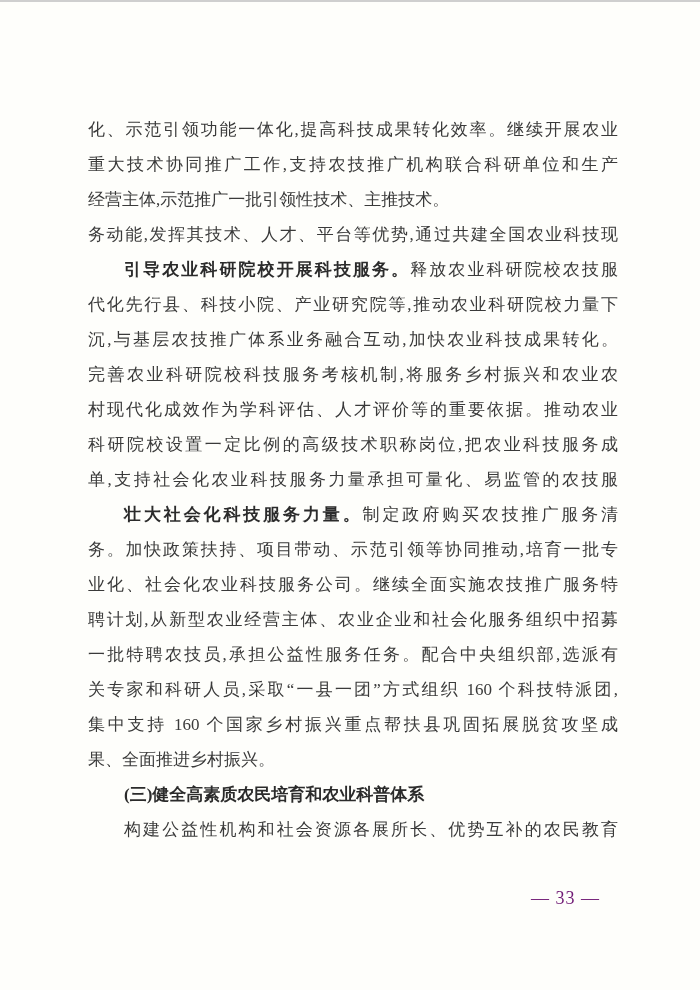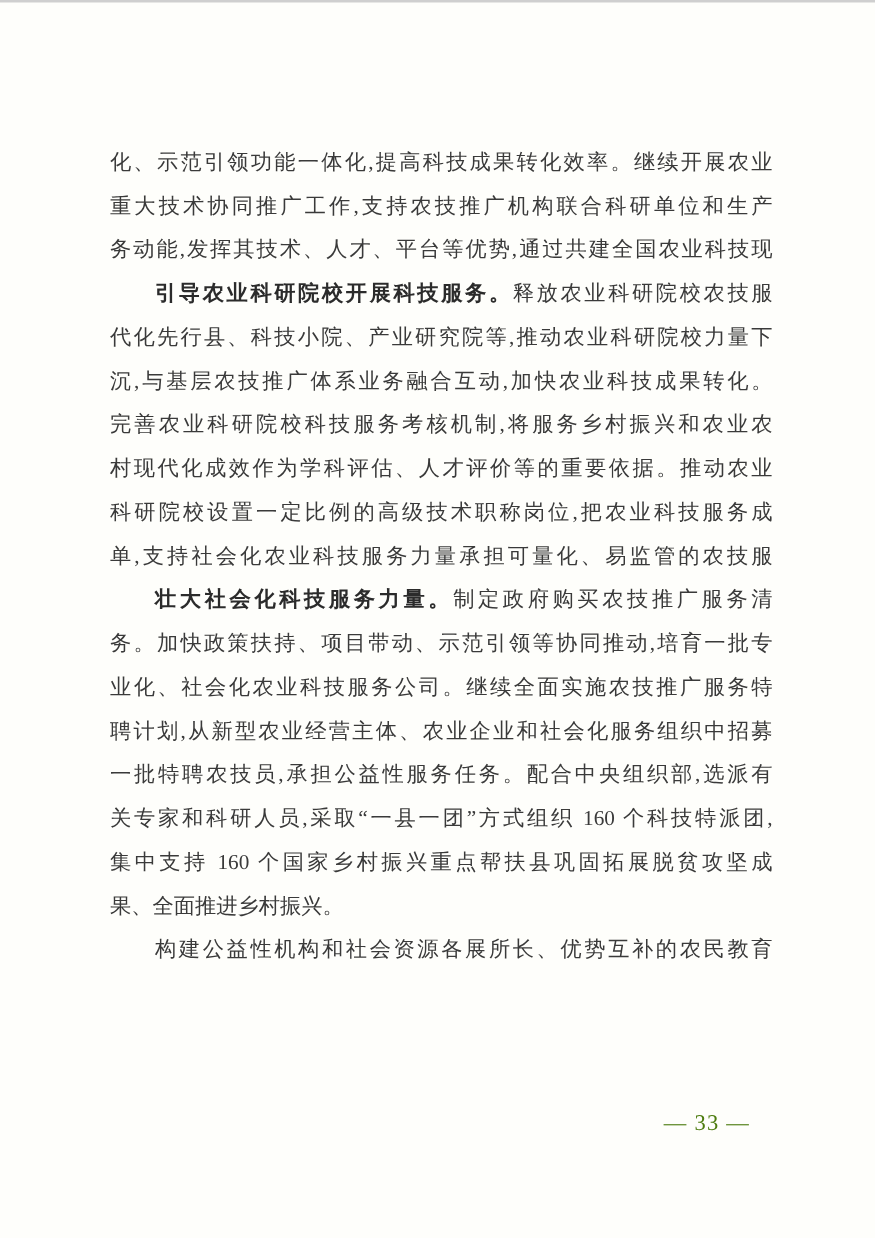--- a/index.html
+++ b/index.html
@@ -39,44 +39,46 @@
     white-space:normal;
   }
   .line.indent{ text-indent:36px; }
   .seg{ }
   .seg.bold{ font-weight:700; color:var(--ink-bold); }
   .page-number{
     position:absolute;
     top:888px;right:100px;
     font-size:18px;
     letter-spacing:1px;
-    color:#4d7c0f;
+    color:#701a75;
     white-space:nowrap;
   }
 </style>
 </head>
 <body>
 
 <div class="page">
   <div class="scan-line"></div>
   <div class="content">
       <div class="line justify"><span class="seg">化、示范引领功能一体化,提高科技成果转化效率。继续开展农业</span></div>
       <div class="line justify"><span class="seg">重大技术协同推广工作,支持农技推广机构联合科研单位和生产</span></div>
+      <div class="line"><span class="seg">经营主体,示范推广一批引领性技术、主推技术。</span></div>
       <div class="line justify"><span class="seg">务动能,发挥其技术、人才、平台等优势,通过共建全国农业科技现</span></div>
       <div class="line indent justify"><span class="seg bold">引导农业科研院校开展科技服务。</span><span class="seg">释放农业科研院校农技服</span></div>
       <div class="line justify"><span class="seg">代化先行县、科技小院、产业研究院等,推动农业科研院校力量下</span></div>
       <div class="line justify"><span class="seg">沉,与基层农技推广体系业务融合互动,加快农业科技成果转化。</span></div>
       <div class="line justify"><span class="seg">完善农业科研院校科技服务考核机制,将服务乡村振兴和农业农</span></div>
       <div class="line justify"><span class="seg">村现代化成效作为学科评估、人才评价等的重要依据。推动农业</span></div>
       <div class="line justify"><span class="seg">科研院校设置一定比例的高级技术职称岗位,把农业科技服务成</span></div>
       <div class="line justify"><span class="seg">单,支持社会化农业科技服务力量承担可量化、易监管的农技服</span></div>
       <div class="line indent justify"><span class="seg bold">壮大社会化科技服务力量。</span><span class="seg">制定政府购买农技推广服务清</span></div>
       <div class="line justify"><span class="seg">务。加快政策扶持、项目带动、示范引领等协同推动,培育一批专</span></div>
       <div class="line justify"><span class="seg">业化、社会化农业科技服务公司。继续全面实施农技推广服务特</span></div>
       <div class="line justify"><span class="seg">聘计划,从新型农业经营主体、农业企业和社会化服务组织中招募</span></div>
       <div class="line justify"><span class="seg">一批特聘农技员,承担公益性服务任务。配合中央组织部,选派有</span></div>
       <div class="line justify"><span class="seg">关专家和科研人员,采取“一县一团”方式组织 160 个科技特派团,</span></div>
       <div class="line justify"><span class="seg">集中支持 160 个国家乡村振兴重点帮扶县巩固拓展脱贫攻坚成</span></div>
       <div class="line"><span class="seg">果、全面推进乡村振兴。</span></div>
+      <div class="line indent"><span class="seg bold">(三)健全高素质农民培育和农业科普体系</span></div>
       <div class="line indent justify"><span class="seg">构建公益性机构和社会资源各展所长、优势互补的农民教育</span></div>
     </div>
   <div class="page-number">— 33 —</div>
 </div>
 
 </body></html>

